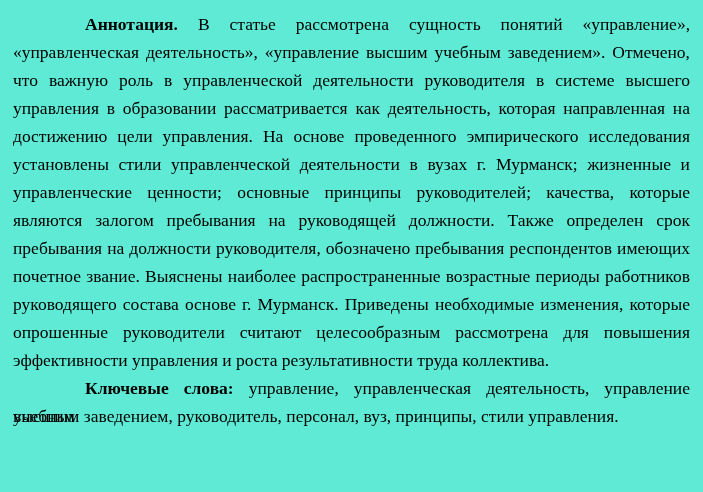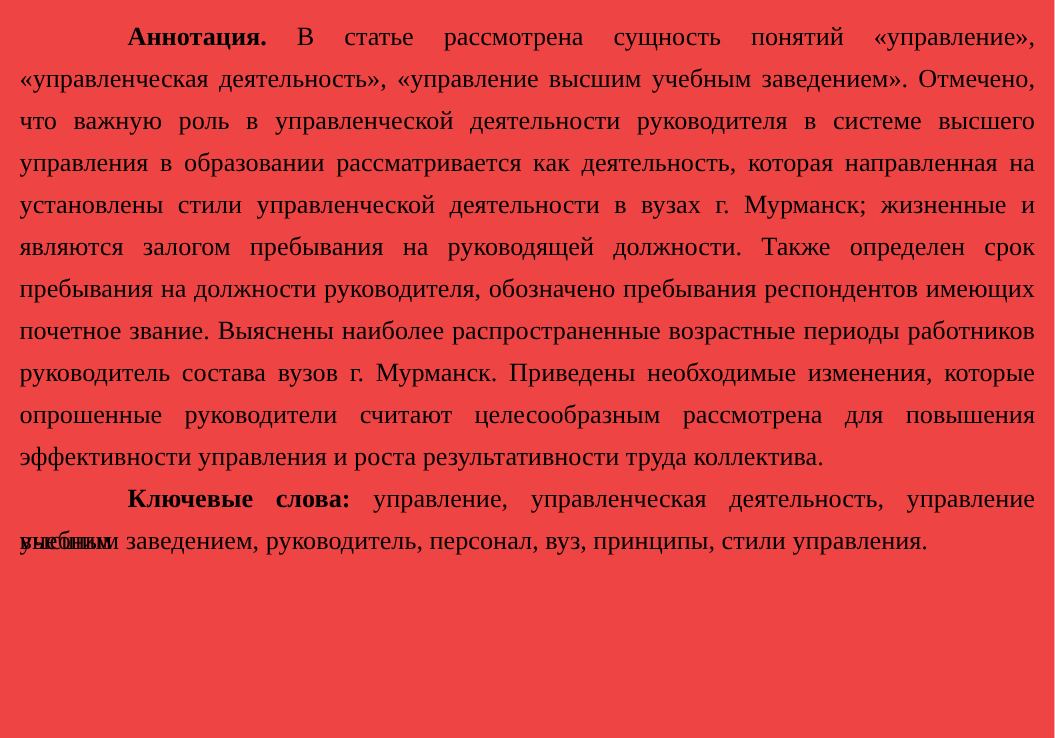--- a/index.html
+++ b/index.html
@@ -6,21 +6,21 @@
     margin: 0;
     padding: 0;
     background: #ffffff;
   }
   .page {
     position: relative;
     width: 703px;
     height: 492px;
     box-sizing: border-box;
     padding: 10px 13px 0 13px;
-    background: #ef4444;
+    background: #5eead4;
     color: #000000;
     font-family: "Liberation Serif", "DejaVu Serif", serif;
     font-size: 17.5px;
     line-height: 28px;
     overflow: hidden;
     -webkit-font-smoothing: antialiased;
   }
   .line {
     text-align: justify;
     text-align-last: justify;
@@ -42,25 +42,27 @@
 </head>
 <body>
 
 <div class="page">
 
   <div class="paragraph">
     <div class="line indent"><span class="b">Аннотация.</span> <span>В статье рассмотрена сущность понятий «управление»,</span></div>
     <div class="line">«управленческая деятельность», «управление высшим учебным заведением». Отмечено,</div>
     <div class="line">что важную роль в управленческой деятельности руководителя в системе высшего</div>
     <div class="line">управления в образовании рассматривается как деятельность, которая направленная на</div>
+    <div class="line">достижению цели управления. На основе проведенного эмпирического исследования</div>
     <div class="line">установлены стили управленческой деятельности в вузах г. Мурманск; жизненные и</div>
+    <div class="line">управленческие ценности; основные принципы руководителей; качества, которые</div>
     <div class="line">являются залогом пребывания на руководящей должности. Также определен срок</div>
     <div class="line">пребывания на должности руководителя, обозначено пребывания респондентов имеющих</div>
     <div class="line">почетное звание. Выяснены наиболее распространенные возрастные периоды работников</div>
-    <div class="line">руководитель состава вузов г. Мурманск. Приведены необходимые изменения, которые</div>
+    <div class="line">руководящего состава основе г. Мурманск. Приведены необходимые изменения, которые</div>
     <div class="line">опрошенные руководители считают целесообразным рассмотрена для повышения</div>
     <div class="line lastline">эффективности управления и роста результативности труда коллектива.</div>
   </div>
 
   <div class="paragraph">
     <div class="line indent"><span class="b">Ключевые слова:</span> <span>управление, управленческая деятельность, управление высшим</span></div>
     <div class="line lastline">учебным заведением, руководитель, персонал, вуз, принципы, стили управления.</div>
   </div>
 
 </div>

